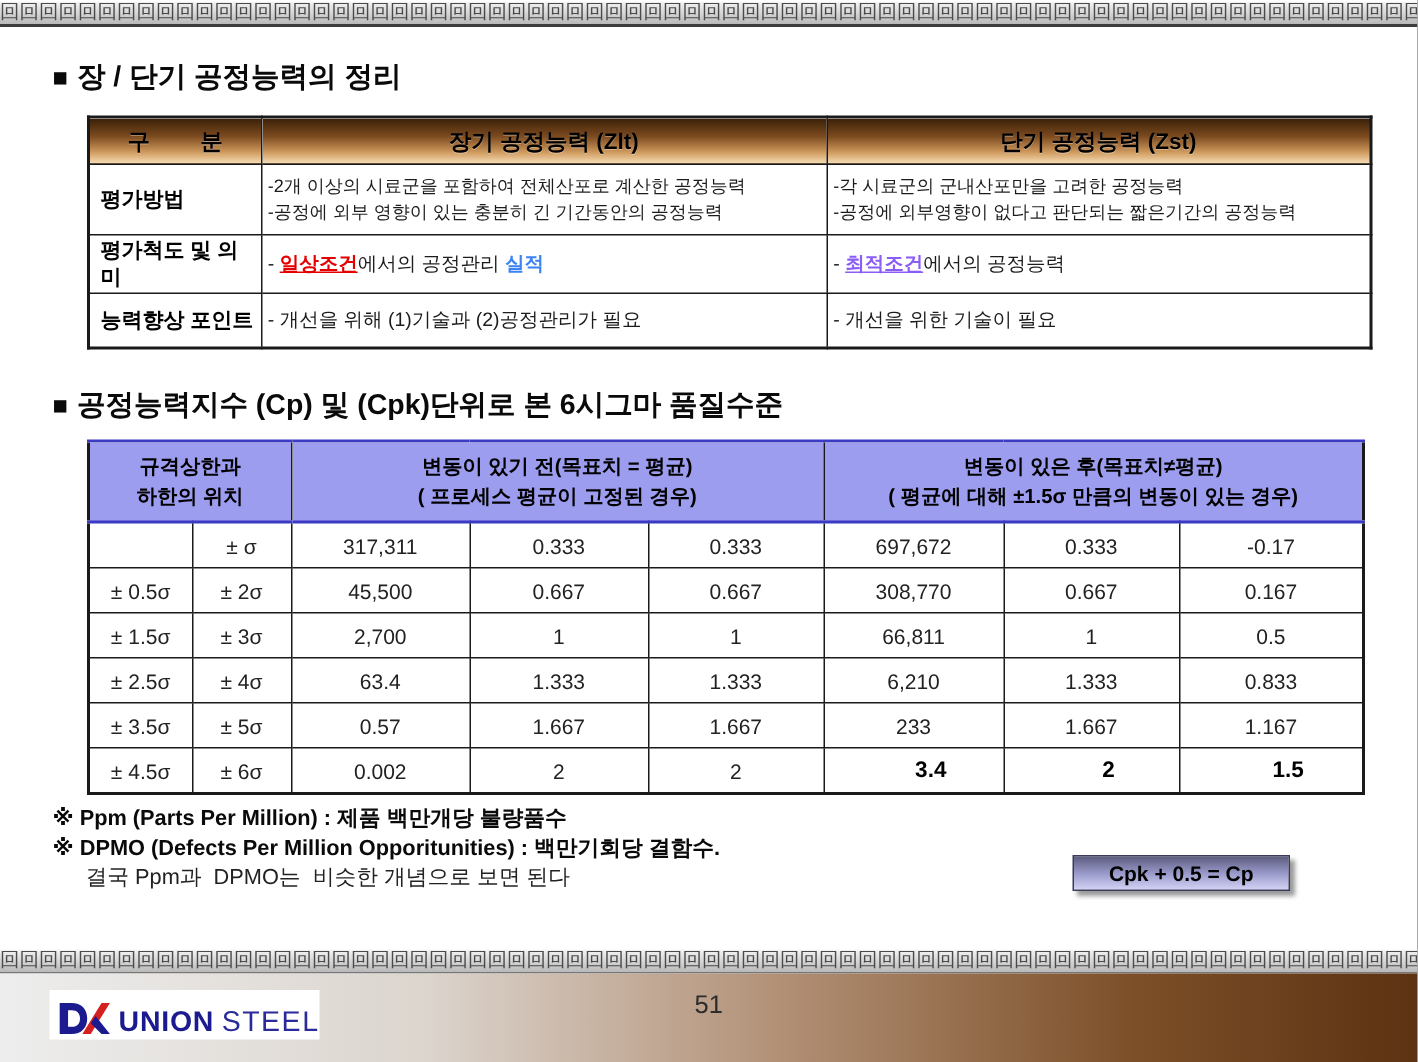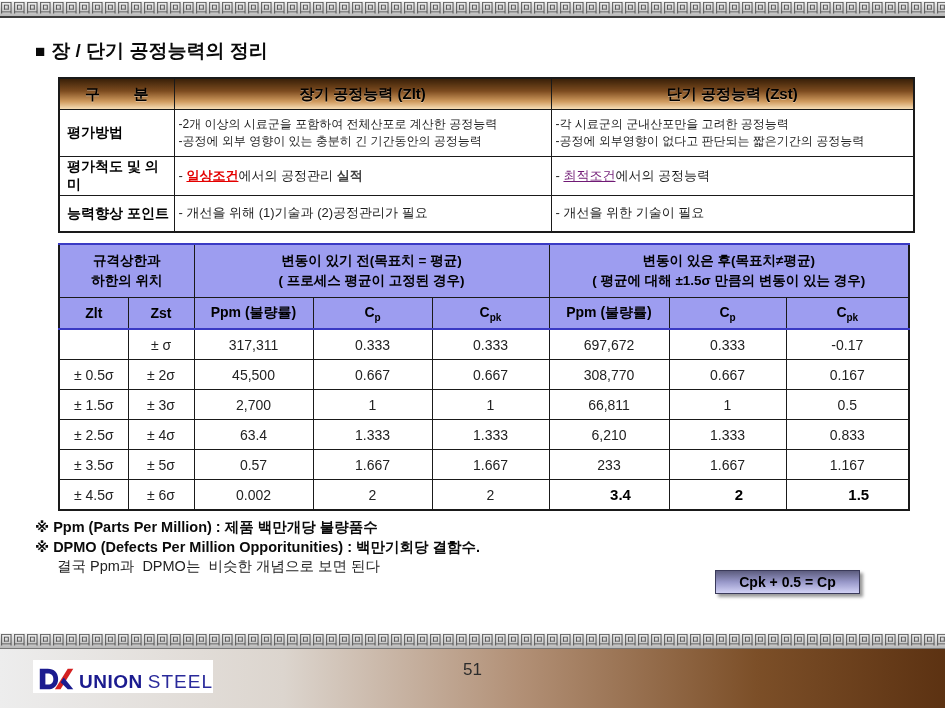--- a/index.html
+++ b/index.html
@@ -51,23 +51,23 @@
     background:linear-gradient(180deg,#3a2008 0%,#7c4b1f 40%,#cf9a5e 75%,#f6ddb6 100%);
     text-shadow:0 1px 0 rgba(255,255,255,.35);
   }
   .t1-corner { white-space:pre; }
   .t1-label { font-size:14px; font-weight:bold; text-align:left; padding-left:7px; background:#fff; color:#000; }
   .t1-cell { font-size:12px; color:#1c1c1c; text-align:left; padding:3px 4px; line-height:1.45; white-space:nowrap; }
   .t1 tbody tr:nth-child(1) td, .t1 tbody tr:nth-child(1) th { height:40px; }
   .t1 tbody tr:nth-child(2) td, .t1 tbody tr:nth-child(2) th { height:29px; }
   .t1 tbody tr:nth-child(3) td, .t1 tbody tr:nth-child(3) th { height:29px; }
   .p-n { color:#1c1c1c; }
-  .p-b { color:#404040; font-weight:bold; }
+  .p-b { color:#3b82f6; font-weight:bold; }
   .p-red { color:#e40000; font-weight:bold; text-decoration:underline; }
-  .p-blue { color:#701a75; font-weight:normal; text-decoration:underline; }
+  .p-blue { color:#8b5cf6; font-weight:bold; text-decoration:underline; }
   .t1 tbody tr:nth-child(2) .t1-cell, .t1 tbody tr:nth-child(3) .t1-cell { font-size:13px; }
 
   
   .t2 { margin:10px 0 0 58px; width:850px; border:2px solid #1a1a1a; }
   .t2 th, .t2 td { border:1px solid #1a1a1a; overflow:hidden; }
   .t2 thead th { background:#9d9df0; color:#000; font-weight:bold; }
   .t2 .h-group { height:50px; font-size:13.5px; white-space:pre-line; line-height:1.5;margin-left:28px; }
   .t2 .h-sub { height:28px; font-size:14px; }
   .t2 .h-sub sub { font-size:10px; }
   .t2 thead tr:last-child th { border-bottom:2px solid #3a3ac4; }
@@ -140,20 +140,23 @@
           <td class="t1-cell"><span class="p-n">- </span><span class="p-blue">최적조건</span><span class="p-n">에서의 공정능력</span></td>
         </tr>
         <tr>
           <th class="t1-label">능력향상 포인트</th>
           <td class="t1-cell">- 개선을 위해 (1)기술과 (2)공정관리가 필요</td>
           <td class="t1-cell">- 개선을 위한 기술이 필요</td>
         </tr>
       </tbody>
   </table>
 
+  <div class="sec-title sec2">
+    <span class="bullet">■</span><span>공정능력지수 (Cp) 및 (Cpk)단위로 본 6시그마 품질수준</span>
+  </div>
 
   <table class="t2">
     <colgroup>
       <col style="width:69px">
         <col style="width:66px">
         <col style="width:119px">
         <col style="width:119px">
       <col style="width:117px">
         <col style="width:120px">
         <col style="width:117px">
@@ -161,30 +164,20 @@
     </colgroup>
     <thead>
       <tr>
         <th class="h-group" colspan="2">규격상한과
 하한의 위치</th>
         <th class="h-group" colspan="3">변동이 있기 전(목표치 = 평균)
 ( 프로세스 평균이 고정된 경우)</th>
         <th class="h-group" colspan="3">변동이 있은 후(목표치≠평균)
 ( 평균에 대해 ±1.5σ 만큼의 변동이 있는 경우)</th>
       </tr>
-      <tr>
-        <th class="h-sub">Zlt</th>
-        <th class="h-sub">Zst</th>
-        <th class="h-sub">Ppm (불량률)</th>
-        <th class="h-sub"><span>C</span><sub>p</sub></th>
-        <th class="h-sub"><span>C</span><sub>pk</sub></th>
-        <th class="h-sub">Ppm (불량률)</th>
-        <th class="h-sub"><span>C</span><sub>p</sub></th>
-        <th class="h-sub"><span>C</span><sub>pk</sub></th>
-      </tr>
     </thead>
     <tbody>
         <tr>
           <td></td>
           <td>± σ</td>
           <td>317,311</td>
           <td>0.333</td>
           <td>0.333</td>
           <td>697,672</td>
           <td>0.333</td>

